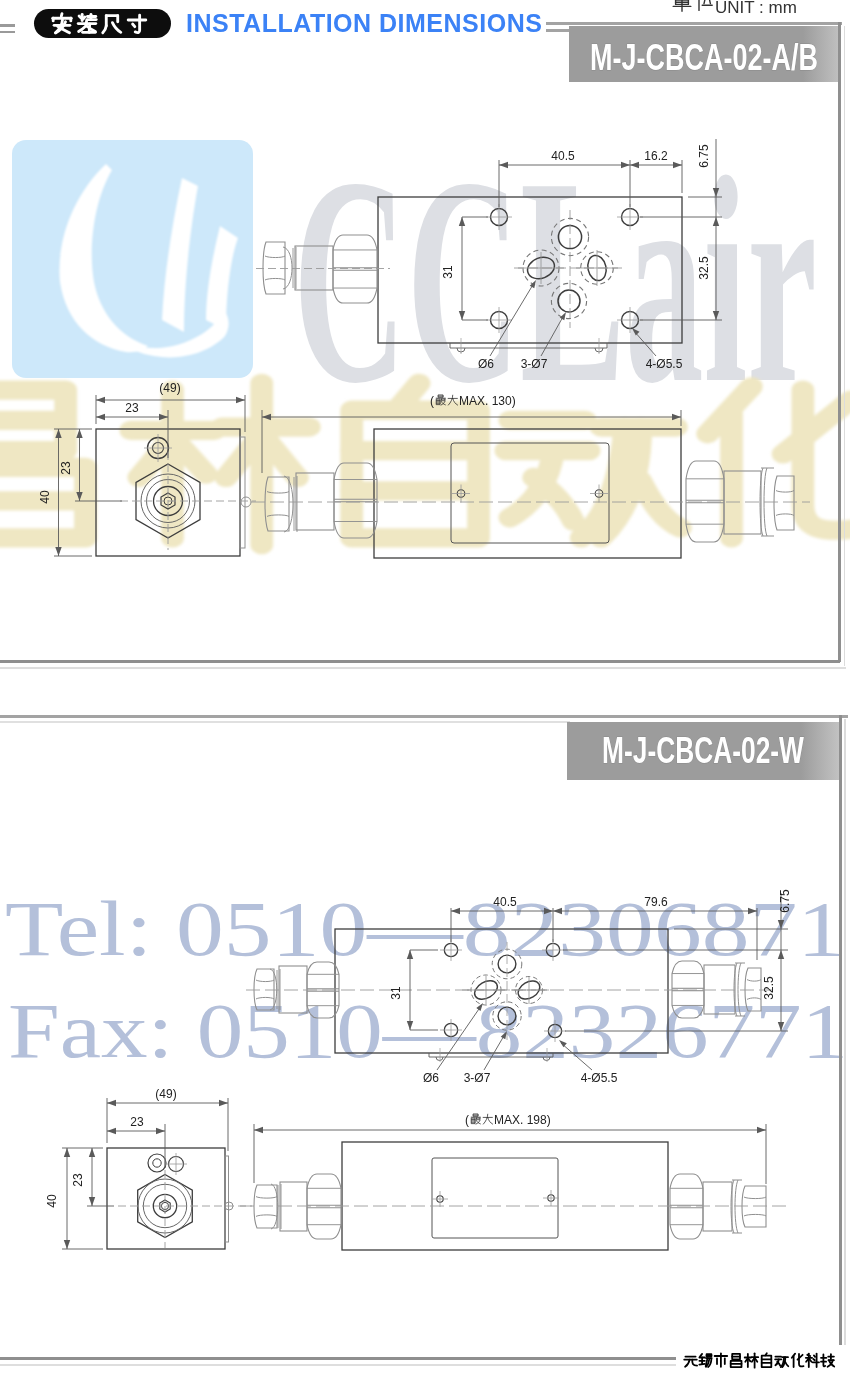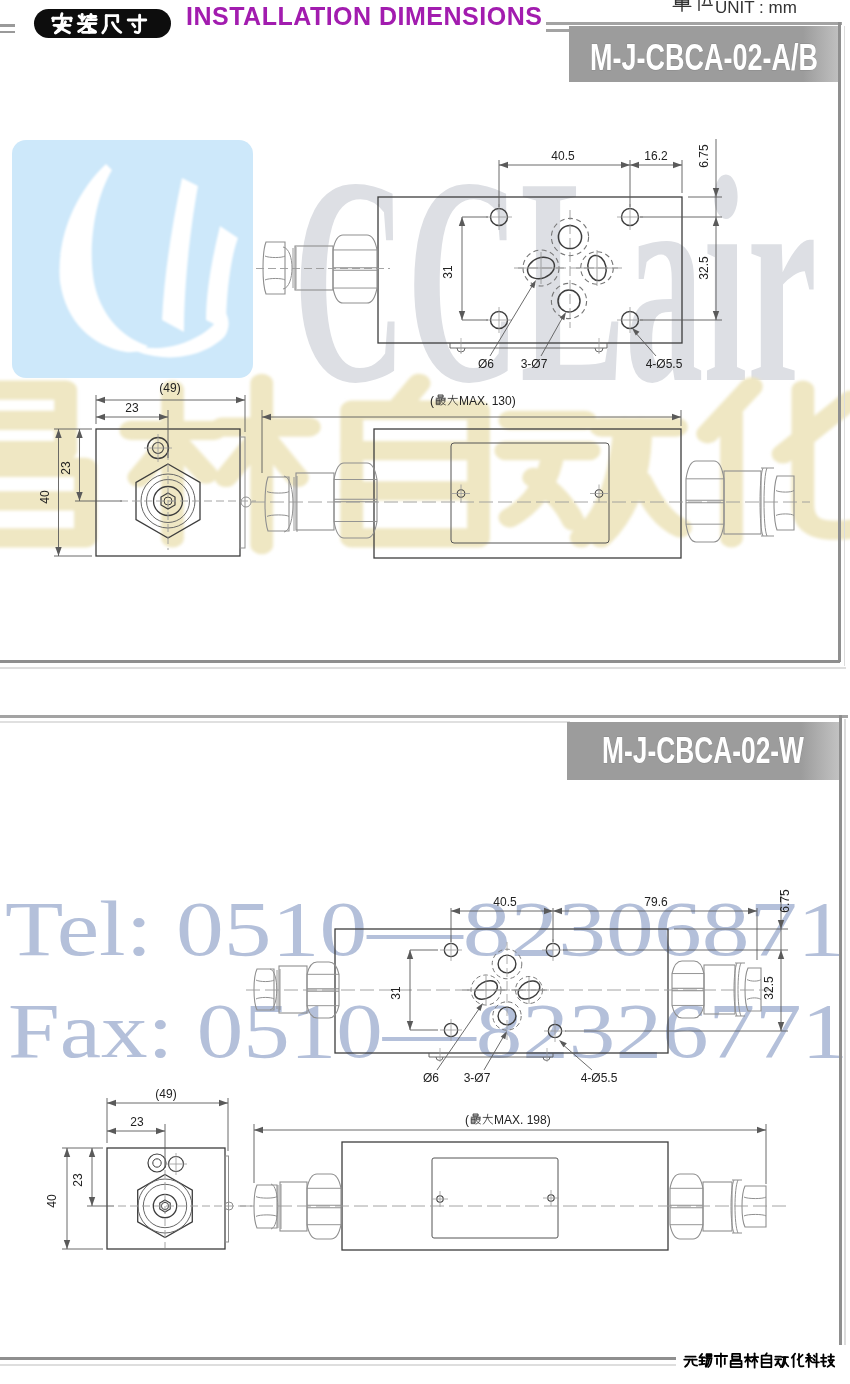--- a/index.html
+++ b/index.html
@@ -471,21 +471,21 @@
       <path d="M24,58 C22,72 16,82 8,90"></path>
       <path d="M52,44 C60,62 74,78 90,88"></path>
     </g>
 <g transform="translate(92,4) scale(0.2200,0.2200)" stroke="#fff" stroke-width="13" fill="none" stroke-linecap="round" stroke-linejoin="round">
       <path d="M10,32 H90"></path>
       <path d="M62,10 V78 C62,88 56,92 42,86"></path>
       <path d="M30,50 L40,62"></path>
     </g>
 </svg>
 
-<div class="abs" style="left:186px;top:2px;font-size:25px;font-weight:bold;color:#a21caf;letter-spacing:0.5px;">INSTALLATION DIMENSIONS</div>
+<div class="abs" style="left:186px;top:9px;font-size:25px;font-weight:bold;color:#3b82f6;letter-spacing:0.5px;">INSTALLATION DIMENSIONS</div>
 
 <svg class="abs" style="left:660px;top:0;" width="190" height="18" viewBox="0 0 190 18">
 <g transform="translate(12,-8) scale(0.2000,0.2000)" stroke="#333" stroke-width="7" fill="none" stroke-linecap="round" stroke-linejoin="round">
       <path d="M26,6 H44 V20 H26 Z"></path>
       <path d="M56,6 H74 V20 H56 Z"></path>
       <path d="M18,28 H82 V62 H18 Z"></path>
       <path d="M18,40 H82"></path>
       <path d="M18,51 H82"></path>
       <path d="M50,28 V62"></path>
       <path d="M6,72 H94"></path>

